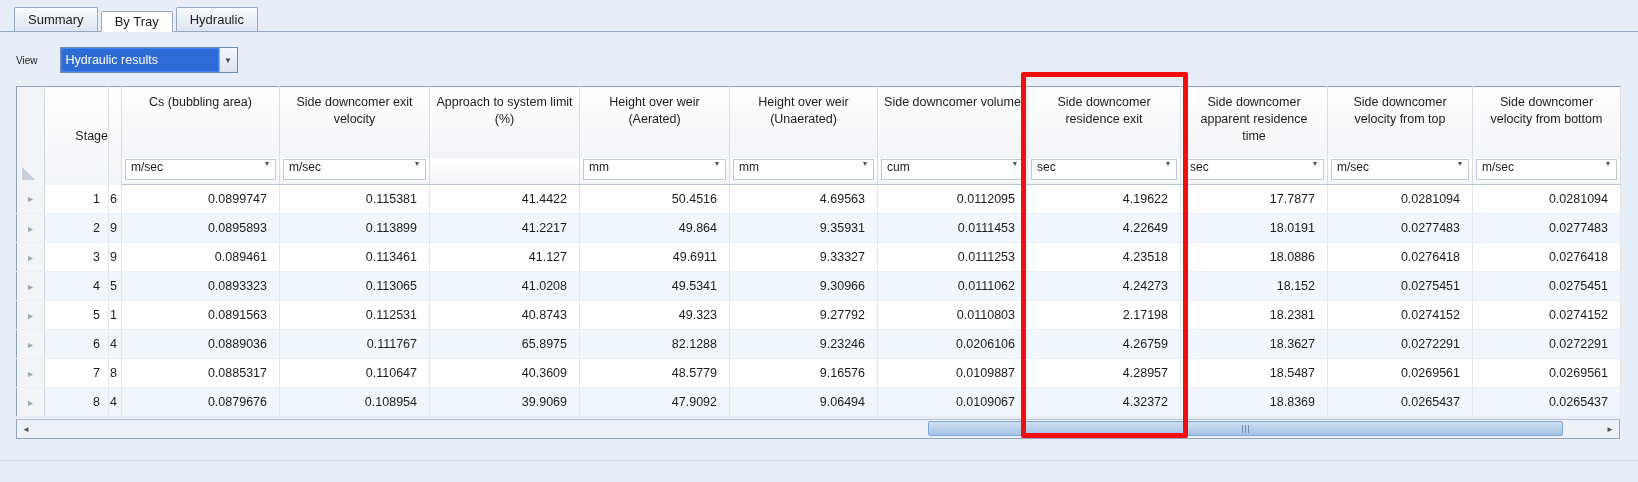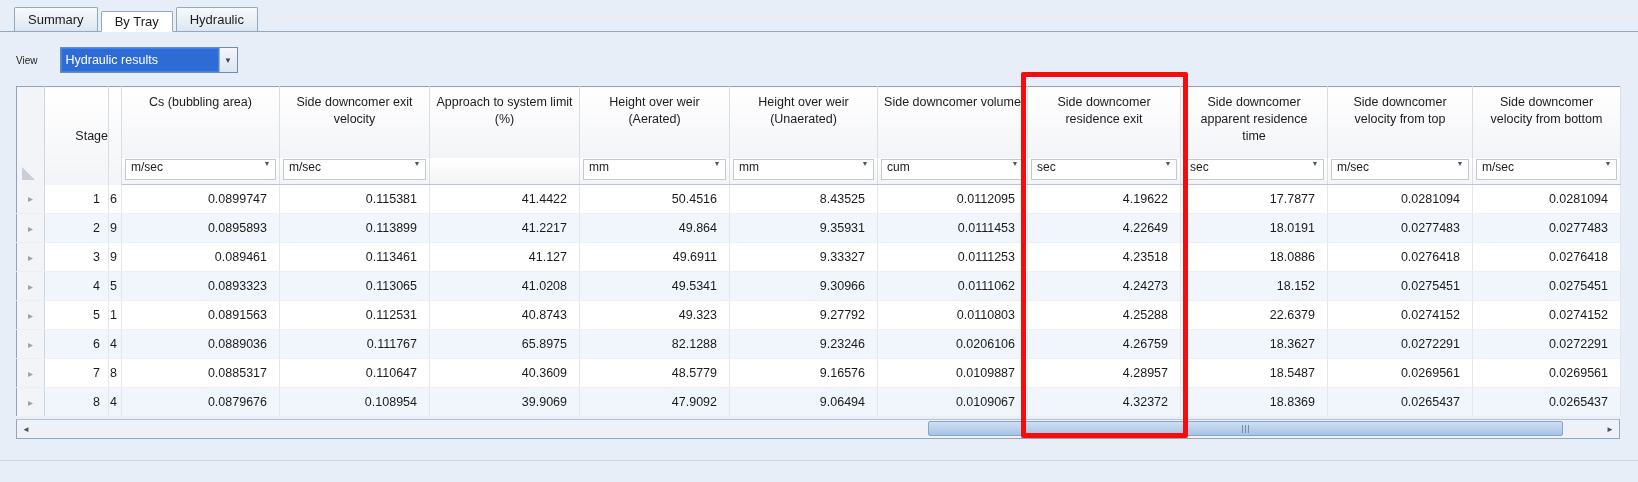--- a/index.html
+++ b/index.html
@@ -240,21 +240,21 @@
     </thead>
     <tbody id="grid-body">
         <tr>
           <td class="rowhdr"><span>▸</span></td>
           <td class="stage-cell datacell">1</td>
           <td class="sliver-cell datacell">6</td>
           <td class="datacell num">0.0899747</td>
           <td class="datacell num">0.115381</td>
           <td class="datacell num">41.4422</td>
           <td class="datacell num">50.4516</td>
-          <td class="datacell num">8.43525</td>
+          <td class="datacell num">4.69563</td>
           <td class="datacell num">0.0112095</td>
           <td class="datacell num">4.19622</td>
           <td class="datacell num">17.7877</td>
           <td class="datacell num">0.0281094</td>
           <td class="datacell num">0.0281094</td>
         </tr>
         <tr>
           <td class="rowhdr"><span>▸</span></td>
           <td class="stage-cell datacell">2</td>
           <td class="sliver-cell datacell">9</td>
@@ -302,22 +302,22 @@
         <tr>
           <td class="rowhdr"><span>▸</span></td>
           <td class="stage-cell datacell">5</td>
           <td class="sliver-cell datacell">1</td>
           <td class="datacell num">0.0891563</td>
           <td class="datacell num">0.112531</td>
           <td class="datacell num">40.8743</td>
           <td class="datacell num">49.323</td>
           <td class="datacell num">9.27792</td>
           <td class="datacell num">0.0110803</td>
-          <td class="datacell num">4.25288</td>
-          <td class="datacell num">22.6379</td>
+          <td class="datacell num">2.17198</td>
+          <td class="datacell num">18.2381</td>
           <td class="datacell num">0.0274152</td>
           <td class="datacell num">0.0274152</td>
         </tr>
         <tr>
           <td class="rowhdr"><span>▸</span></td>
           <td class="stage-cell datacell">6</td>
           <td class="sliver-cell datacell">4</td>
           <td class="datacell num">0.0889036</td>
           <td class="datacell num">0.111767</td>
           <td class="datacell num">65.8975</td>

